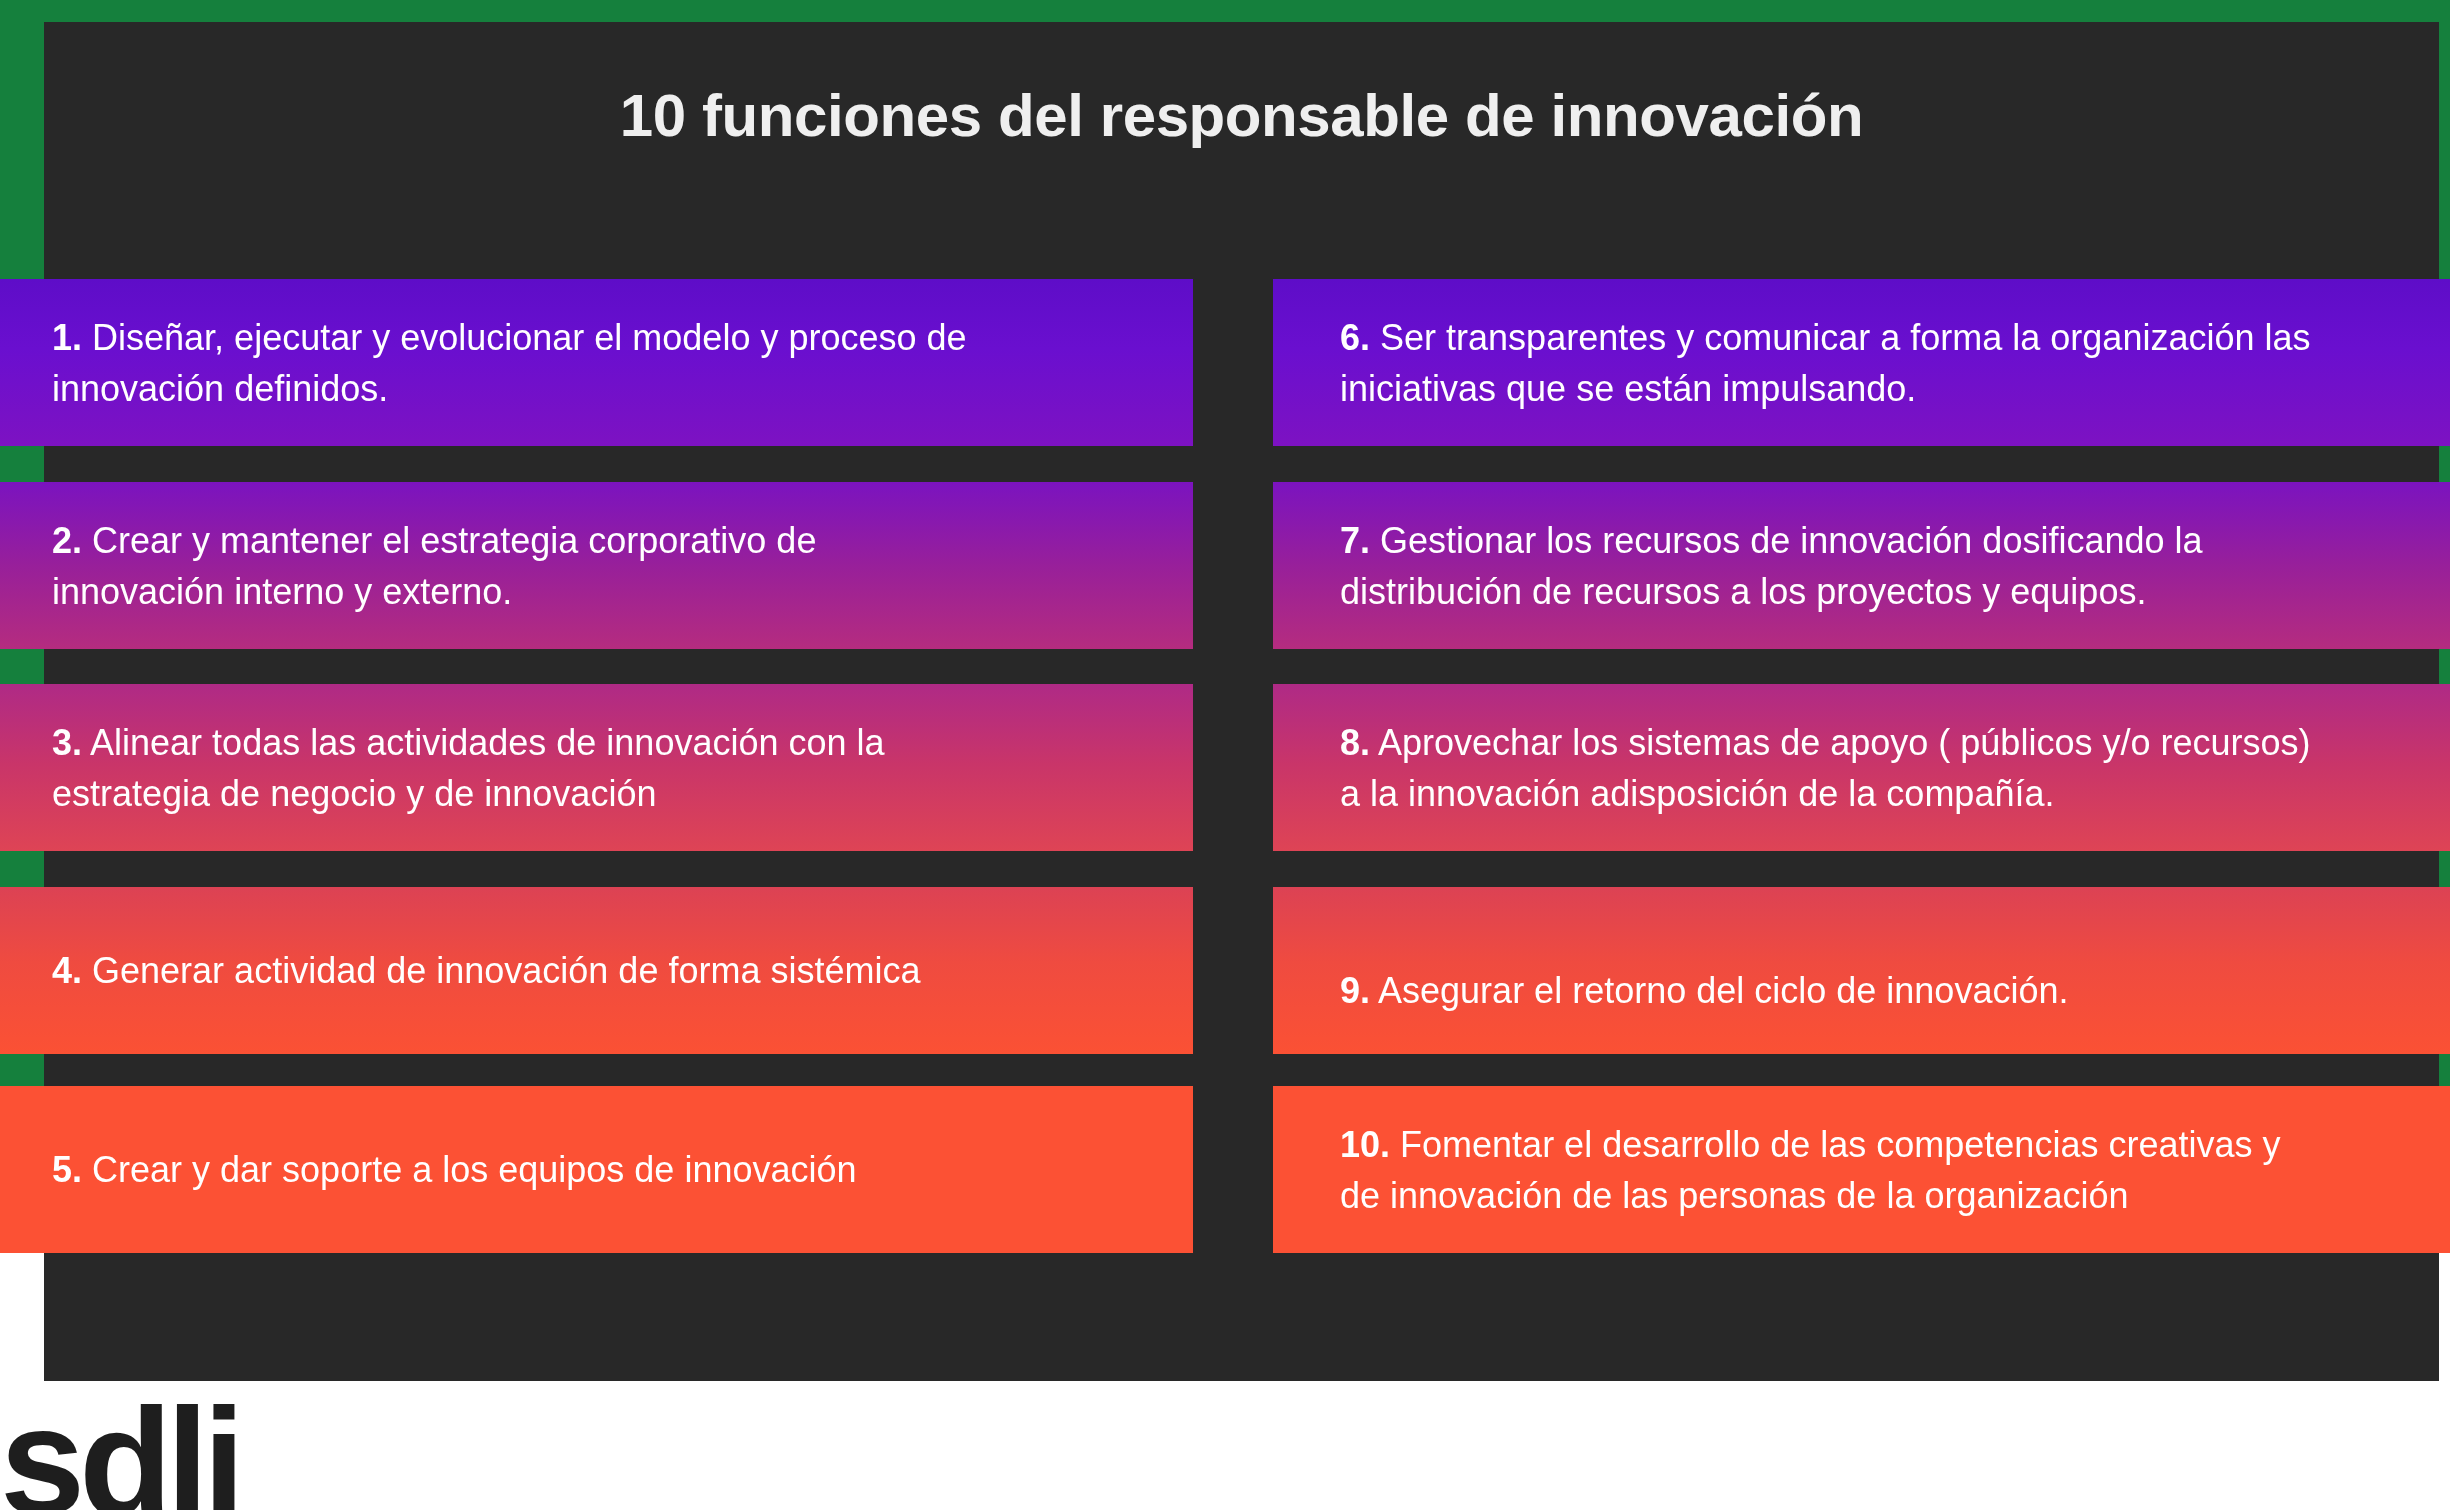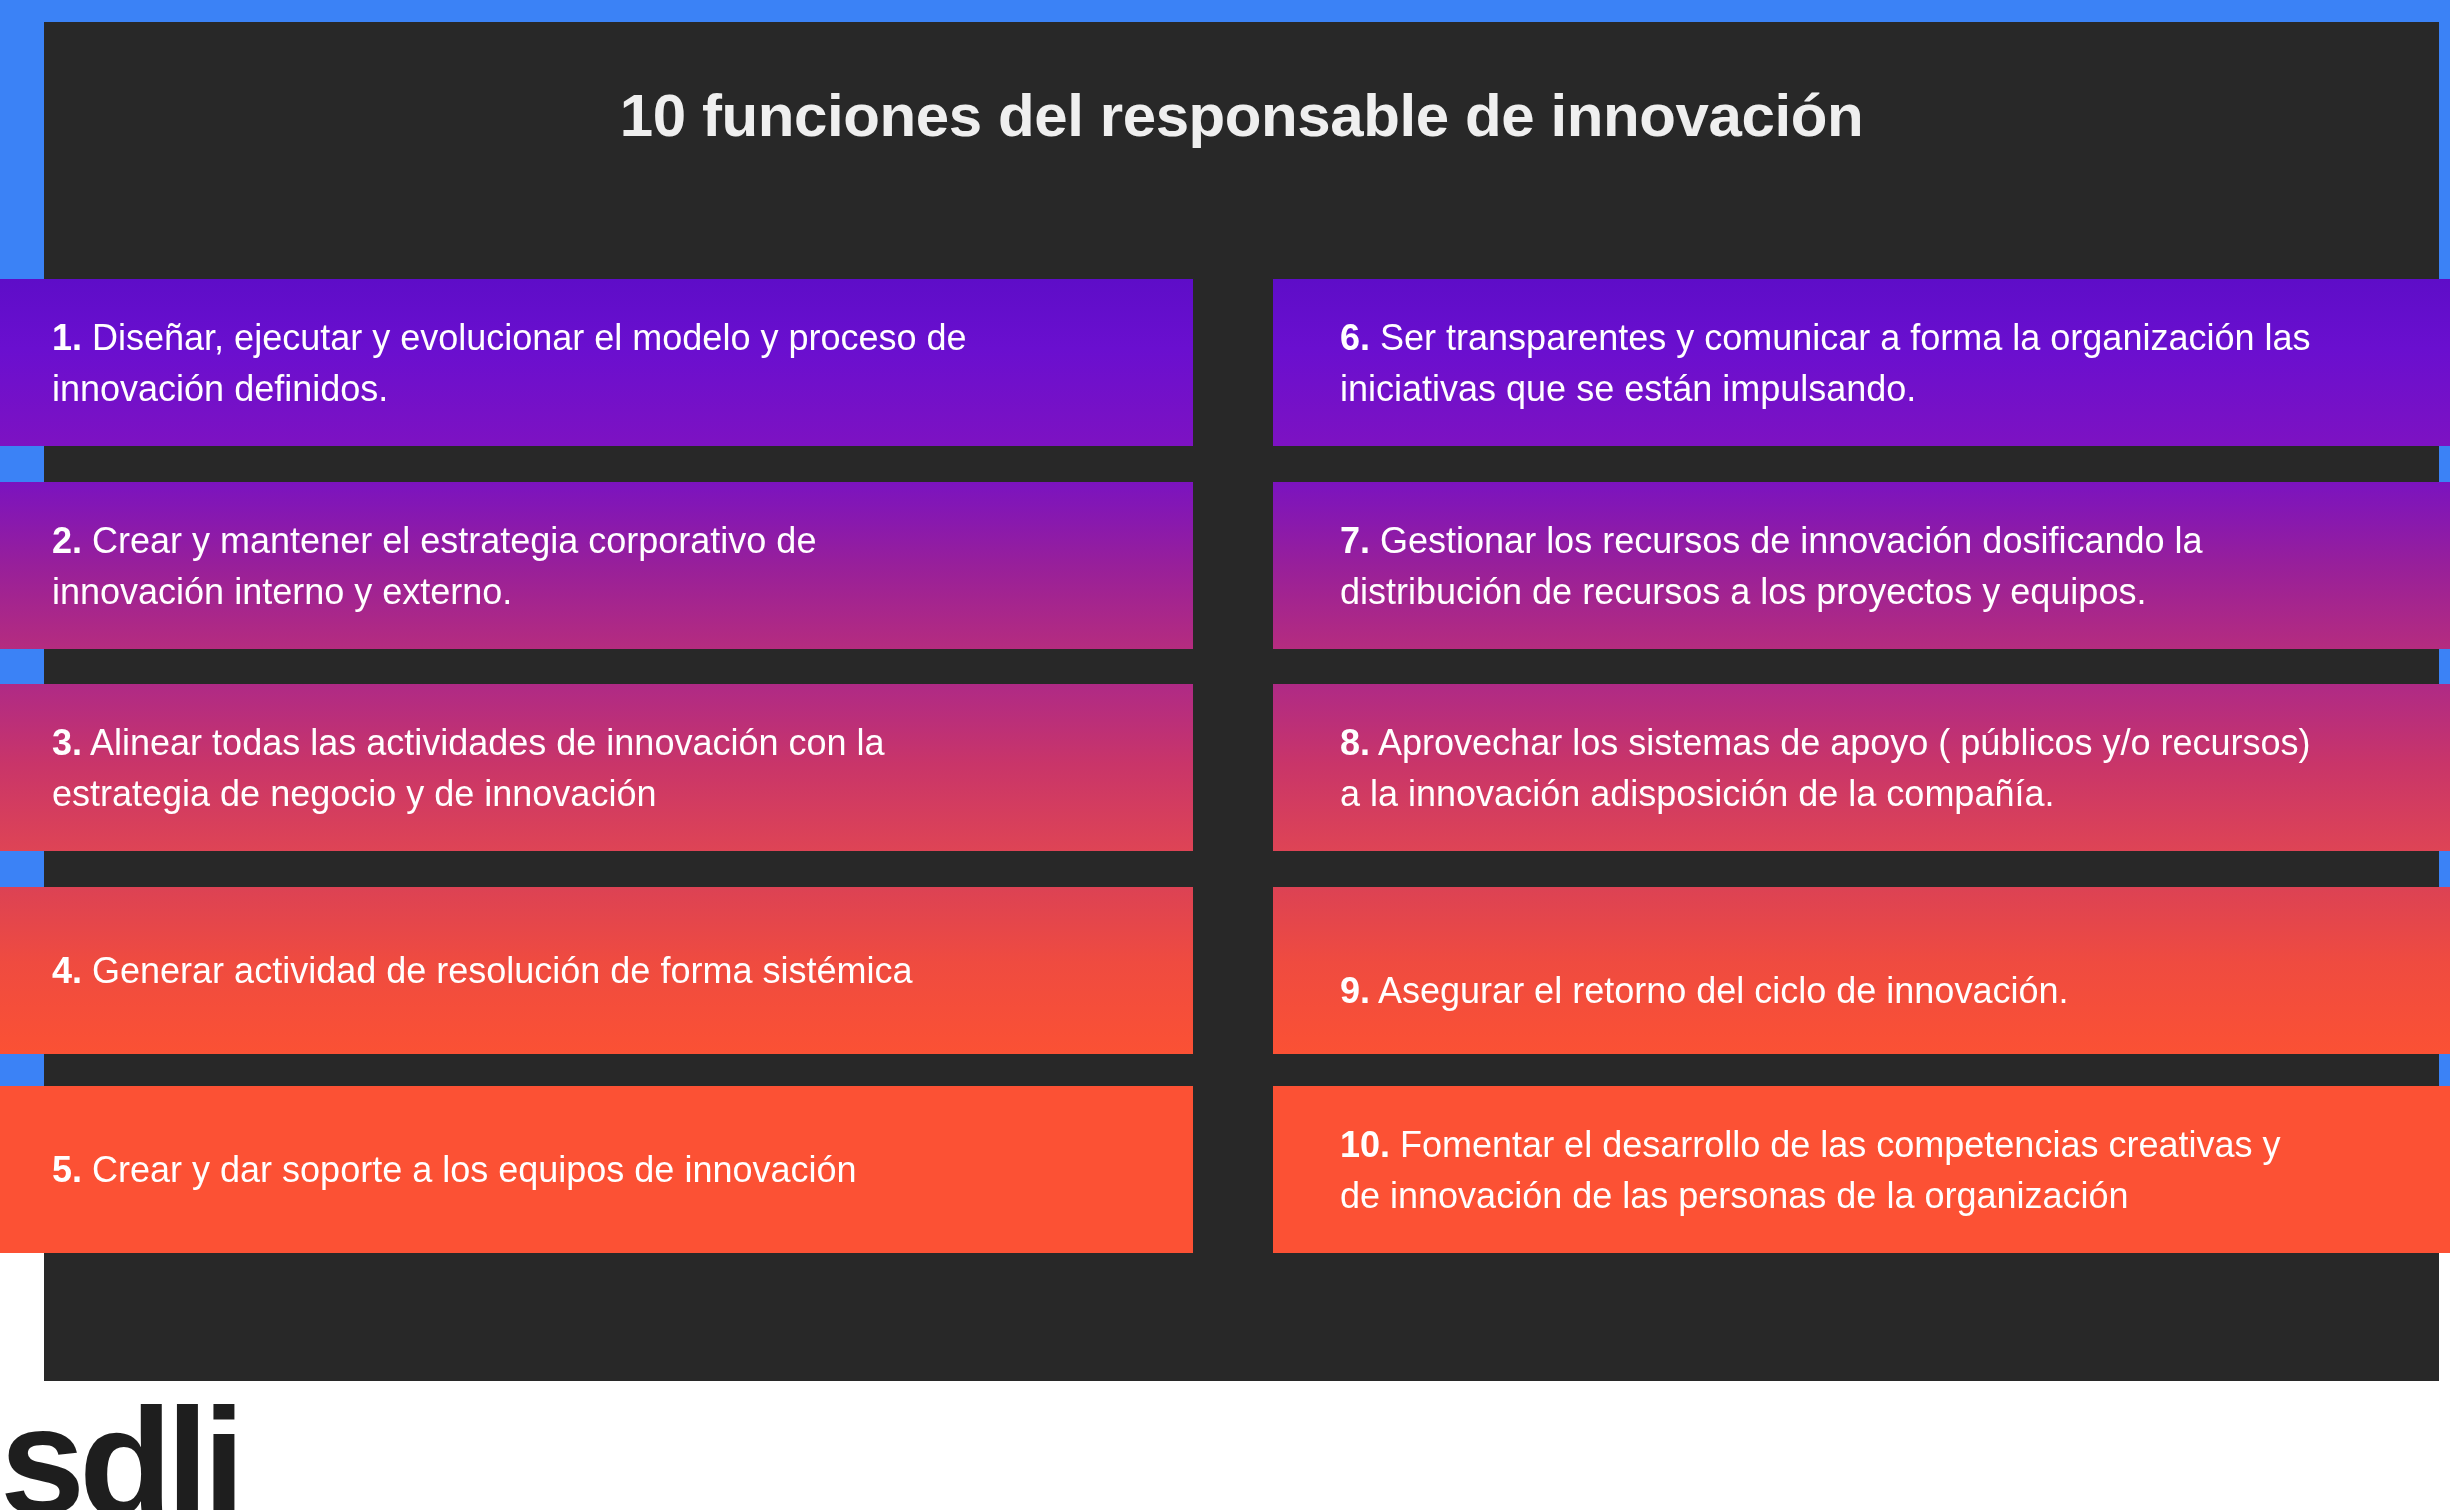--- a/index.html
+++ b/index.html
@@ -9,21 +9,21 @@
     height: 1511px;
     background: #ffffff;
     font-family: "Liberation Sans", sans-serif;
     overflow: hidden;
   }
 
   #stage {
     position: relative;
     width: 2450px;
     height: 1148px;
-    background: #3b82f6;
+    background: #15803d;
   }
 
   
   .dark-panel {
     position: absolute;
     left: 44px;
     top: 22px;
     width: 2395px;
     height: 1359px;
     background: #282828;
@@ -154,21 +154,21 @@
       <div class="card-text">
         <span class="ln"><span class="num">3.</span>
           <span>Alinear todas las actividades de innovación con la</span></span>
         <span class="ln">estrategia de negocio y de innovación</span>
       </div>
     </div>
 
     <div class="card row-4 g4 card-4">
       <div class="card-text">
         <span class="ln"><span class="num">4.</span>
-          <span>Generar actividad de resolución de forma sistémica</span></span>
+          <span>Generar actividad de innovación de forma sistémica</span></span>
       </div>
     </div>
 
     <div class="card row-5 g5 card-5">
       <div class="card-text">
         <span class="ln"><span class="num">5.</span>
           <span>Crear y dar soporte a los equipos de innovación</span></span>
       </div>
     </div>
 

